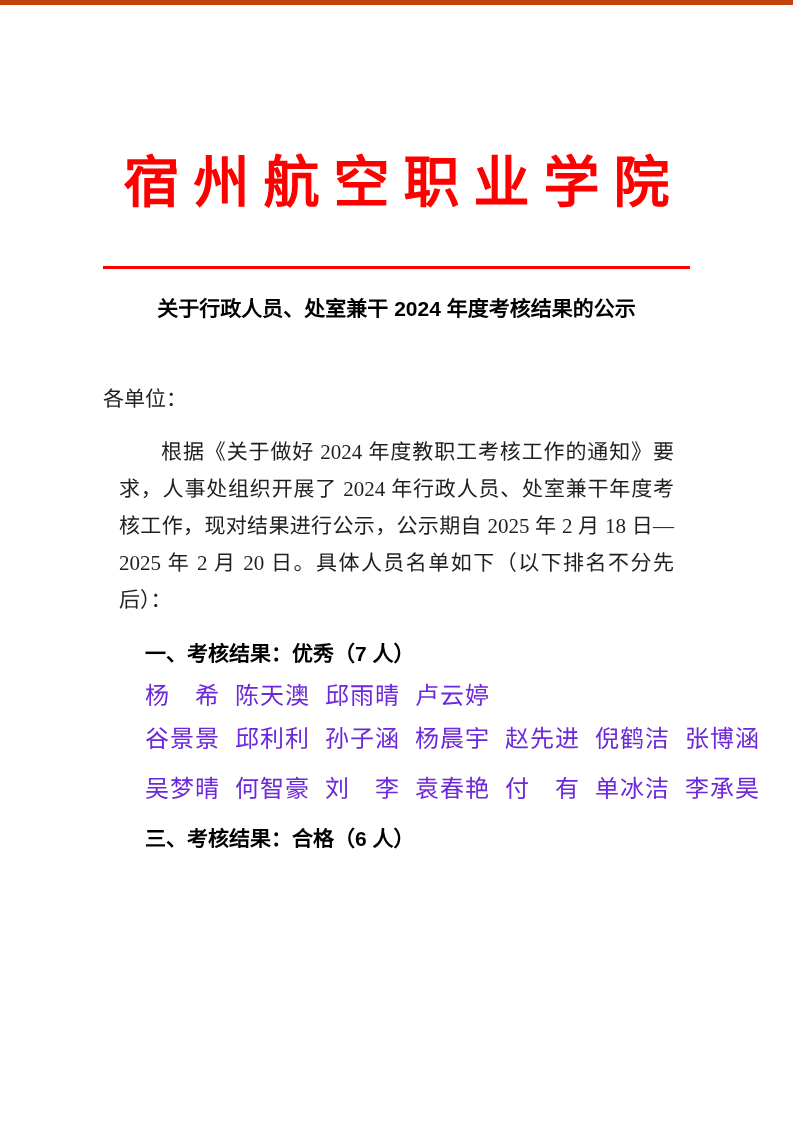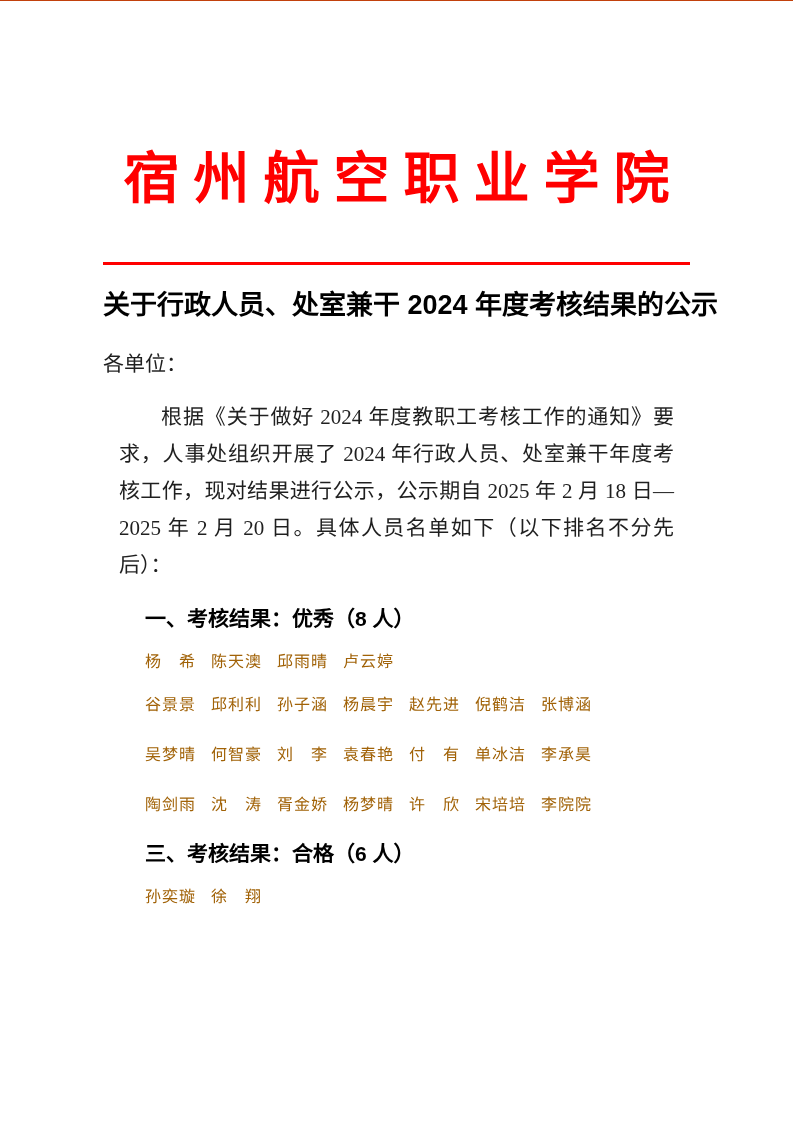--- a/index.html
+++ b/index.html
@@ -10,21 +10,21 @@
   }
   .page {
     position: relative;
     width: 793px;
     height: 1122px;
     margin: 0 auto;
     background: #ffffff;
     box-sizing: border-box;
     padding: 0 103px;
     overflow: hidden;
-    border-top: 1px solid #c2410c;
+    border-top: 5px solid #c2410c;
     font-family: "Liberation Serif", "DejaVu Serif", serif;
     color: #1f1f1f;
   }
   
   .letterhead {
     margin-top: 150px;
     font-family: "Liberation Serif", "DejaVu Serif", serif;
     font-weight: bold;
     font-size: 56px;
     line-height: 1;
@@ -38,34 +38,34 @@
     margin-top: 55px;
     height: 3px;
     background: #ff0000;
     border: none;
   }
   
   .doc-title {
     margin-top: 24px;
     font-family: "Liberation Sans", "DejaVu Sans", sans-serif;
     font-weight: bold;
-    font-size: 27px;
+    font-size: 21px;
     line-height: 32px;
     text-align: center;
     color: #000000;
     white-space: nowrap;
   }
   
   .body-text {
     font-size: 21px;
     line-height: 37px;
     text-align: justify;
   }
   .salutation {
-    margin: 25px 0 0 0;
+    margin: 56px 0 0 0;
   }
   .intro {
     margin: 16px;
     text-indent: 42px;
   }
   .section-heading {
     margin: 12px 0 0 0;
     padding-left: 42px;
     font-family: "Liberation Sans", "DejaVu Sans", sans-serif;
     font-weight: bold;
@@ -73,23 +73,23 @@
     line-height: 37px;
     color: #000000;
     text-align: left;
   }
   .name-rows {
     margin: 0;
   }
   .name-rows .name-row {
     margin: 6px 0 0 0;
     padding-left: 42px;
-    font-size: 16px;
+    font-size: 24px;
     line-height: 37px;
-    color: #a16207;
+    color: #6d28d9;
     text-align: left;
     white-space: nowrap;
   }
   .name-rows .name-row:not(:first-child) {
     margin-top: 13px;
   }
   .person-name {
     display: inline-block;
     margin-right: 15px;
     letter-spacing: 1px;
@@ -109,35 +109,31 @@
 
   <div class="doc-title">关于行政人员、处室兼干 2024 年度考核结果的公示</div>
 
   <div class="body-text">
 
     <p class="salutation">各单位：</p>
 
     <p class="intro">根据《关于做好 2024 年度教职工考核工作的通知》要求，人事处组织开展了 2024 年行政人员、处室兼干年度考核工作，现对结果进行公示，公示期自 2025 年 2 月 18 日—2025 年 2 月 20 日。具体人员名单如下（以下排名不分先后）：</p>
 
     <div>
-      <p class="section-heading">一、考核结果：优秀（8 人）</p>
+      <p class="section-heading">一、考核结果：优秀（7 人）</p>
       <div class="name-rows">
           <p class="name-row"><span class="person-name">杨　希</span><span class="person-name">陈天澳</span><span class="person-name">邱雨晴</span><span class="person-name">卢云婷</span></p>
         </div>
     </div>
 
     <div>
       <div class="name-rows">
           <p class="name-row"><span class="person-name">谷景景</span><span class="person-name">邱利利</span><span class="person-name">孙子涵</span><span class="person-name">杨晨宇</span><span class="person-name">赵先进</span><span class="person-name">倪鹤洁</span><span class="person-name">张博涵</span></p>
           <p class="name-row"><span class="person-name">吴梦晴</span><span class="person-name">何智豪</span><span class="person-name">刘　李</span><span class="person-name">袁春艳</span><span class="person-name">付　有</span><span class="person-name">单冰洁</span><span class="person-name">李承昊</span></p>
-          <p class="name-row"><span class="person-name">陶剑雨</span><span class="person-name">沈　涛</span><span class="person-name">胥金娇</span><span class="person-name">杨梦晴</span><span class="person-name">许　欣</span><span class="person-name">宋培培</span><span class="person-name">李院院</span></p>
         </div>
     </div>
 
     <div>
       <p class="section-heading">三、考核结果：合格（6 人）</p>
-      <div class="name-rows">
-          <p class="name-row"><span class="person-name">孙奕璇</span><span class="person-name">徐　翔</span></p>
-        </div>
     </div>
 
   </div>
 </div>
 
 </body></html>

